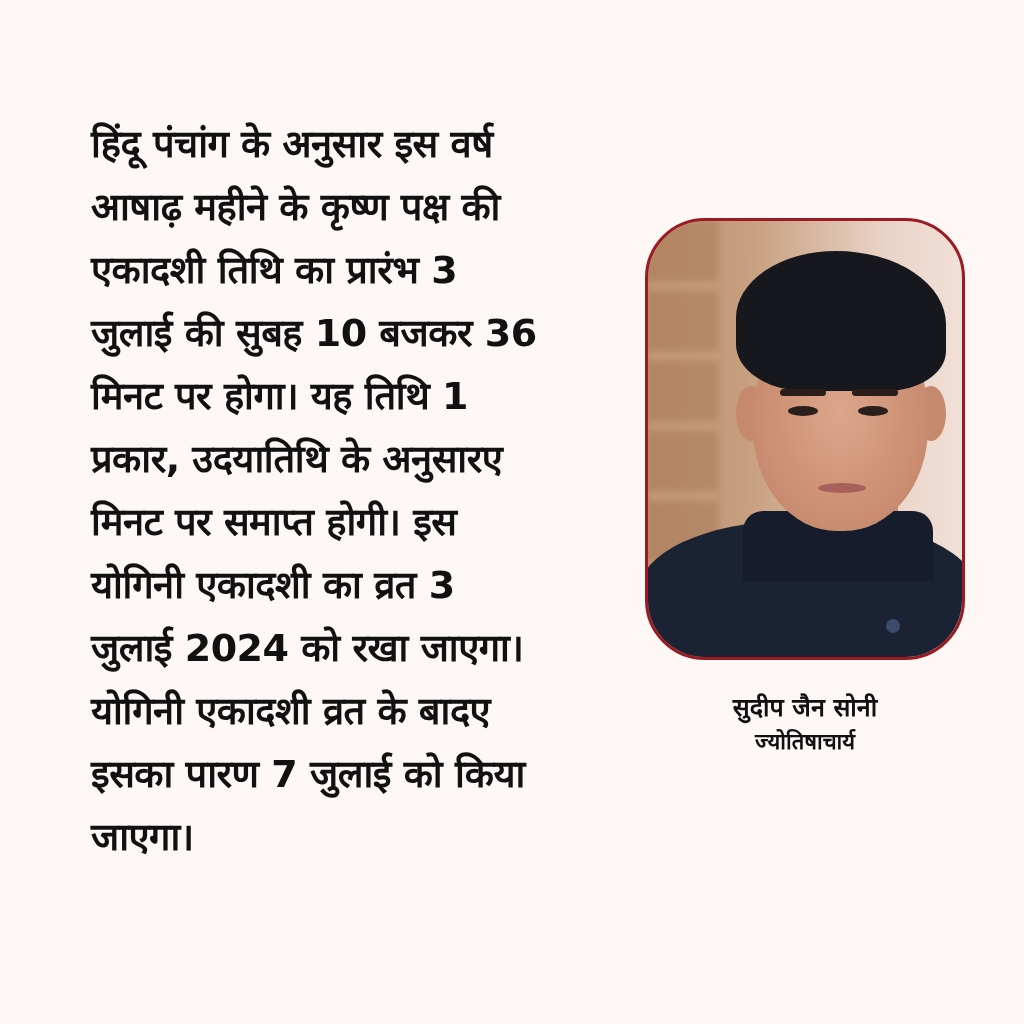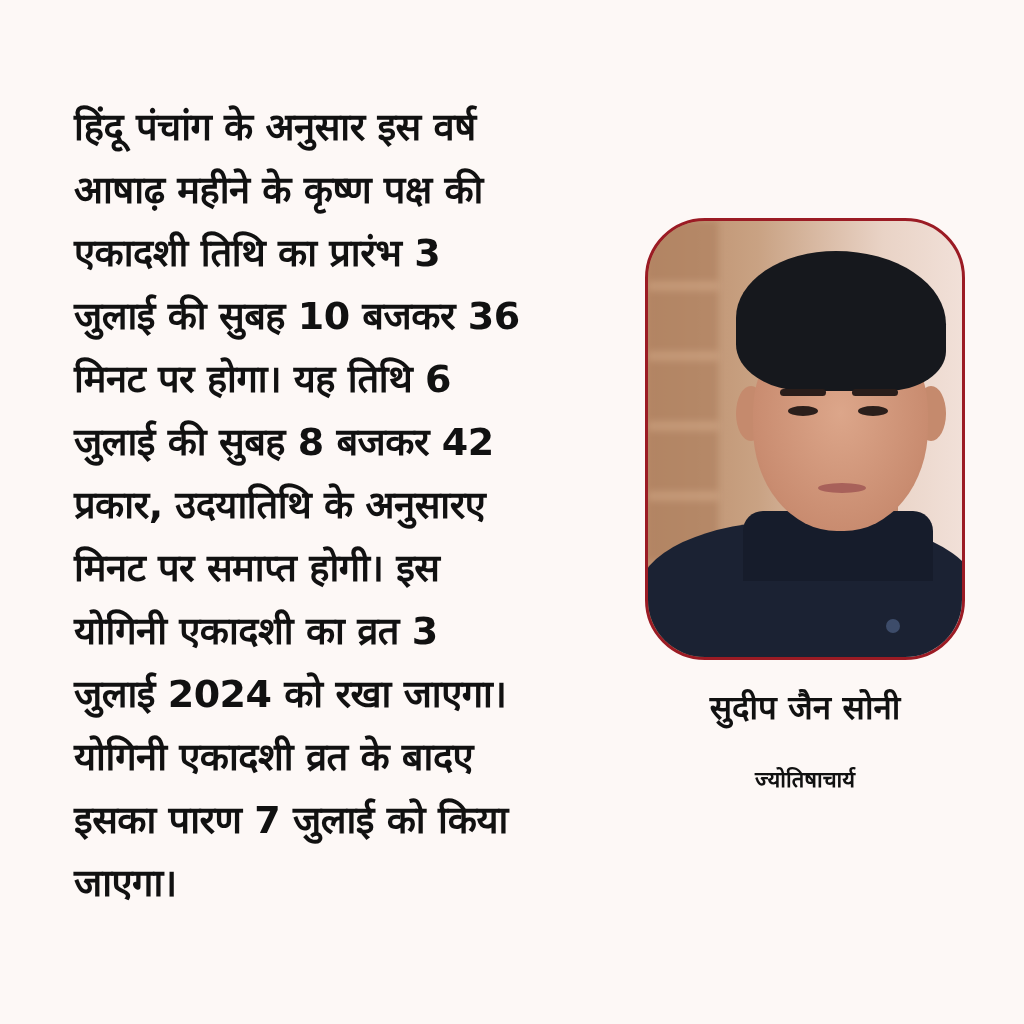--- a/index.html
+++ b/index.html
@@ -13,21 +13,21 @@
       background: #fdf8f6;
       position: relative;
       font-family: "DejaVu Sans", "Liberation Sans", sans-serif;
       color: #111111;
     }
     .article-text {
       position: absolute;
       left: 74px;
       top: 96px;
       width: 520px;
-      margin: 0;
+      margin: 17px;
     }
     .article-line {
       display: block;
       font-size: 38px;
       font-weight: bold;
       line-height: 63px;
       white-space: nowrap;
       letter-spacing: -0.5px;
     }
     .photo-frame {
@@ -154,43 +154,41 @@
     }
     .caption {
       position: absolute;
       left: 645px;
       top: 690px;
       width: 320px;
       text-align: center;
     }
     .caption-name {
       display: block;
-      font-size: 33px;
+      font-size: 25px;
       font-weight: bold;
       line-height: 36px;
       text-align: center;
     }
     .caption-title {
       display: block;
       font-size: 22px;
       font-weight: bold;
       line-height: 32px;
-      margin-top: 38px;
     }
   </style>
 </head>
 <body>
 
 <div class="article-text">
   <span class="article-line">हिंदू पंचांग के अनुसार इस वर्ष</span>
   <span class="article-line">आषाढ़ महीने के कृष्ण पक्ष की</span>
   <span class="article-line">एकादशी तिथि का प्रारंभ 3</span>
   <span class="article-line">जुलाई की सुबह 10 बजकर 36</span>
-  <span class="article-line">मिनट पर होगा। यह तिथि 6</span>
-  <span class="article-line">जुलाई की सुबह 8 बजकर 42</span>
+  <span class="article-line">मिनट पर होगा। यह तिथि 1</span>
   <span class="article-line">प्रकार, उदयातिथि के अनुसारए</span>
   <span class="article-line">मिनट पर समाप्त होगी। इस</span>
   <span class="article-line">योगिनी एकादशी का व्रत 3</span>
   <span class="article-line">जुलाई 2024 को रखा जाएगा।</span>
   <span class="article-line">योगिनी एकादशी व्रत के बादए</span>
   <span class="article-line">इसका पारण 7 जुलाई को किया</span>
   <span class="article-line">जाएगा।</span>
 </div>
 
 <div class="photo-frame">

